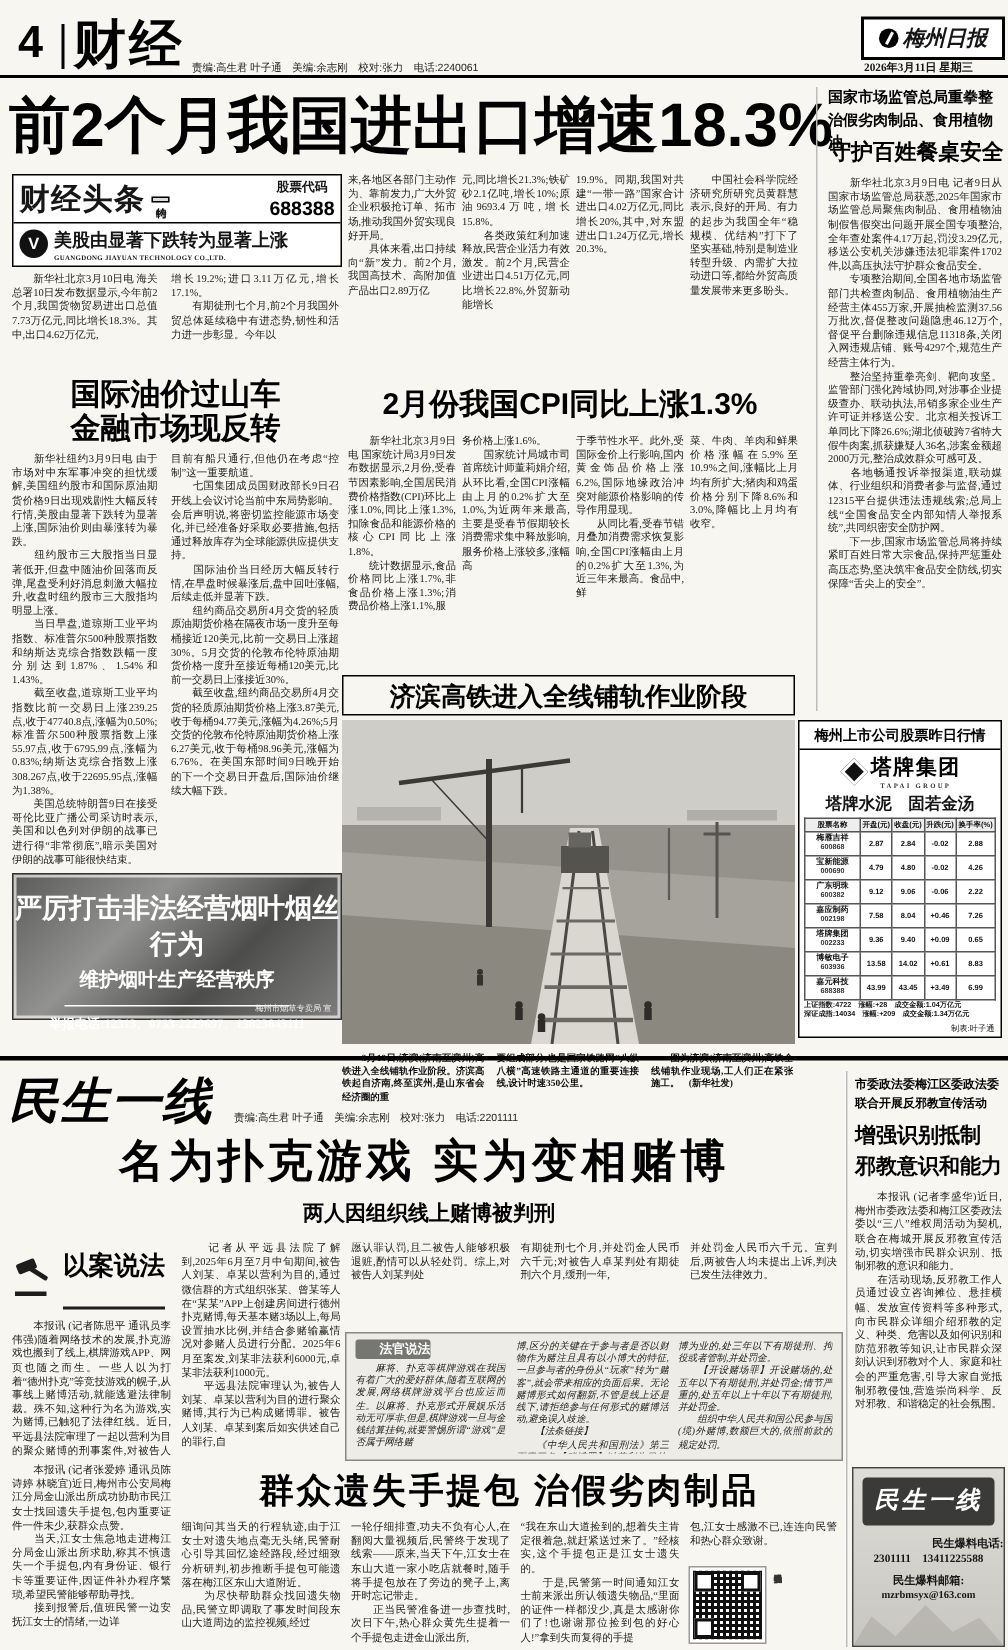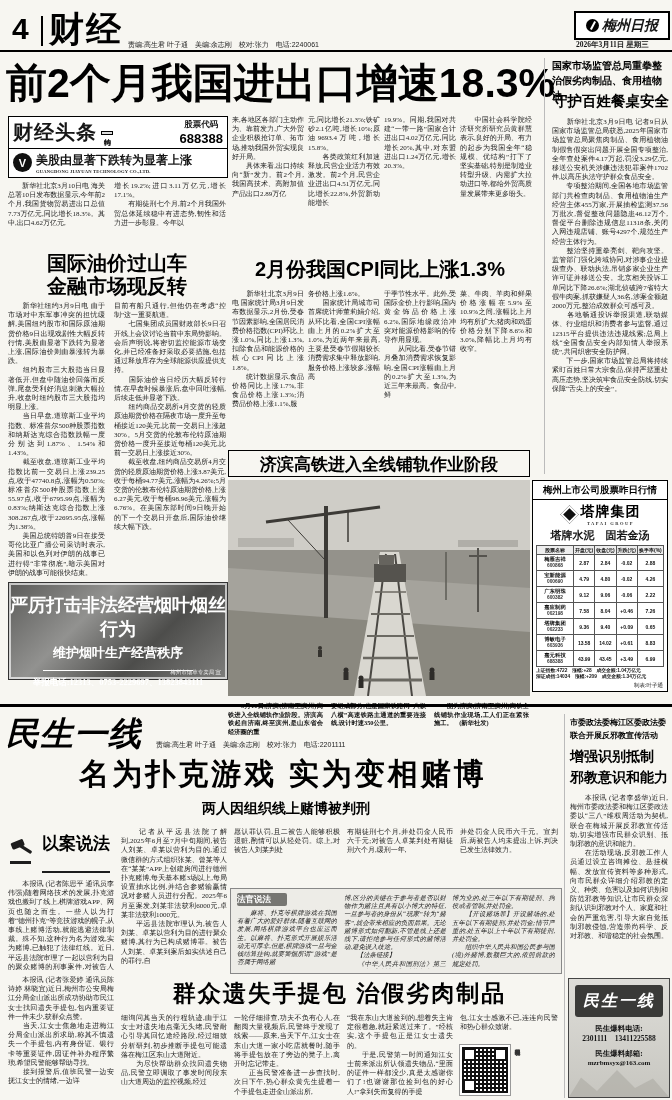--- a/index.html
+++ b/index.html
@@ -268,21 +268,21 @@
 
   <div class="abs bc" style="left:8px;top:880px;width:106px;height:92px;">　　本报讯 (记者陈思平 通讯员李伟强)随着网络技术的发展,扑克游戏也搬到了线上,棋牌游戏APP、网页也随之而生。一些人以为打着“德州扑克”等竞技游戏的幌子,从事线上赌博活动,就能逃避法律制裁。殊不知,这种行为名为游戏,实为赌博,已触犯了法律红线。近日,平远县法院审理了一起以营利为目的聚众赌博的刑事案件,对被告人刘某、卓某以赌博罪作出刑事判决。</div>
   <div class="abs bc" style="left:121px;top:828px;width:106px;height:140px;">　　记者从平远县法院了解到,2025年6月至7月中旬期间,被告人刘某、卓某以营利为目的,通过微信群的方式组织张某、曾某等人在“某某”APP上创建房间进行德州扑克赌博,每天基本赌3场以上,每局设置抽水比例,并结合参赌输赢情况对参赌人员进行分配。2025年6月至案发,刘某非法获利6000元,卓某非法获利1000元。
 　　平远县法院审理认为,被告人刘某、卓某以营利为目的进行聚众赌博,其行为已构成赌博罪。被告人刘某、卓某到案后如实供述自己的罪行,自</div>
   <div class="abs bc" style="left:234px;top:828px;width:106px;height:54px;">愿认罪认罚,且二被告人能够积极退赃,酌情可以从轻处罚。综上,对被告人刘某判处</div>
   <div class="abs bc" style="left:347px;top:828px;width:106px;height:54px;">有期徒刑七个月,并处罚金人民币六千元;对被告人卓某判处有期徒刑六个月,缓刑一年,</div>
   <div class="abs bc" style="left:460px;top:828px;width:98px;height:54px;">并处罚金人民币六千元。宣判后,两被告人均未提出上诉,判决已发生法律效力。</div>
 
   <div class="abs judge" style="left:230px;top:888px;width:330px;height:84px;">
     <div style="position:absolute;left:6px;top:4px;width:50px;height:13px;background:#767672;color:#fff;
-                font-size:8.5px;font-weight:bold;text-align:left;line-height:13px;border-radius:2px;
+                font-size:8.5px;font-weight:bold;text-align:right;line-height:13px;border-radius:2px;
                 font-family:'Liberation Sans',sans-serif;">法官说法</div>
     <div class="jcol" style="left:6px;top:20px;width:100px;height:60px;">　　麻将、扑克等棋牌游戏在我国有着广大的爱好群体,随着互联网的发展,网络棋牌游戏平台也应运而生。以麻将、扑克形式开展娱乐活动无可厚非,但是,棋牌游戏一旦与金钱结算挂钩,就要警惕所谓“游戏”是否属于网络赌</div>
     <div class="jcol" style="left:113px;top:5px;width:102px;height:75px;">博,区分的关键在于参与者是否以财物作为赌注且具有以小博大的特征,一旦参与者的身份从“玩家”转为“赌客”,就会带来相应的负面后果。无论赌博形式如何翻新,不管是线上还是线下,请拒绝参与任何形式的赌博活动,避免误入歧途。
 　　【法条链接】
 　　《中华人民共和国刑法》第三百零三条【赌博罪】以营利为目的,聚众赌博或者以赌</div>
     <div class="jcol" style="left:221px;top:5px;width:103px;height:75px;">博为业的,处三年以下有期徒刑、拘役或者管制,并处罚金。
 　　【开设赌场罪】开设赌场的,处五年以下有期徒刑,并处罚金;情节严重的,处五年以上十年以下有期徒刑,并处罚金。
 　　组织中华人民共和国公民参与国(境)外赌博,数额巨大的,依照前款的规定处罚。</div>
   </div>
 
@@ -318,19 +318,19 @@
     <div class="hl" style="font-size:14px;line-height:21px;white-space:nowrap;">邪教意识和能力</div>
   </div>
   <div class="abs bc" style="left:570px;top:794px;width:98px;height:178px;">　　本报讯 (记者李盛华)近日,梅州市委政法委和梅江区委政法委以“三八”维权周活动为契机,联合在梅城开展反邪教宣传活动,切实增强市民群众识别、抵制邪教的意识和能力。
 　　在活动现场,反邪教工作人员通过设立咨询摊位、悬挂横幅、发放宣传资料等多种形式,向市民群众详细介绍邪教的定义、种类、危害以及如何识别和防范邪教等知识,让市民群众深刻认识到邪教对个人、家庭和社会的严重危害,引导大家自觉抵制邪教侵蚀,营造崇尚科学、反对邪教、和谐稳定的社会氛围。</div>
 
   <div class="abs msad" style="left:568px;top:978px;width:100px;height:118px;">
     <div class="mountain"></div>
     <div style="margin:6px auto 0;width:88px;height:32px;background:#3a3a38;color:#fff;font-style:italic;
                 font-weight:900;font-size:16px;text-align:center;line-height:32px;border-radius:3px;
                 font-family:'Liberation Serif',serif;letter-spacing:2px;">民生一线</div>
-    <div class="ctr" style="margin-top:7px;font-size:7.5px;font-weight:900;">民生爆料电话:</div>
+    <div class="ctr" style="margin-top:7px;font-size:7.5px;font-weight:900;text-align:right;">民生爆料电话:</div>
     <div class="ctr" style="font-size:7.5px;font-weight:700;">2301111　13411225588</div>
     <div class="ctr" style="margin-top:5px;font-size:7.5px;font-weight:900;">民生爆料邮箱:</div>
     <div class="ctr" style="font-size:7px;font-weight:bold;">mzrbmsyx@163.com</div>
   </div>
 
 </div>
 
 </body></html>

